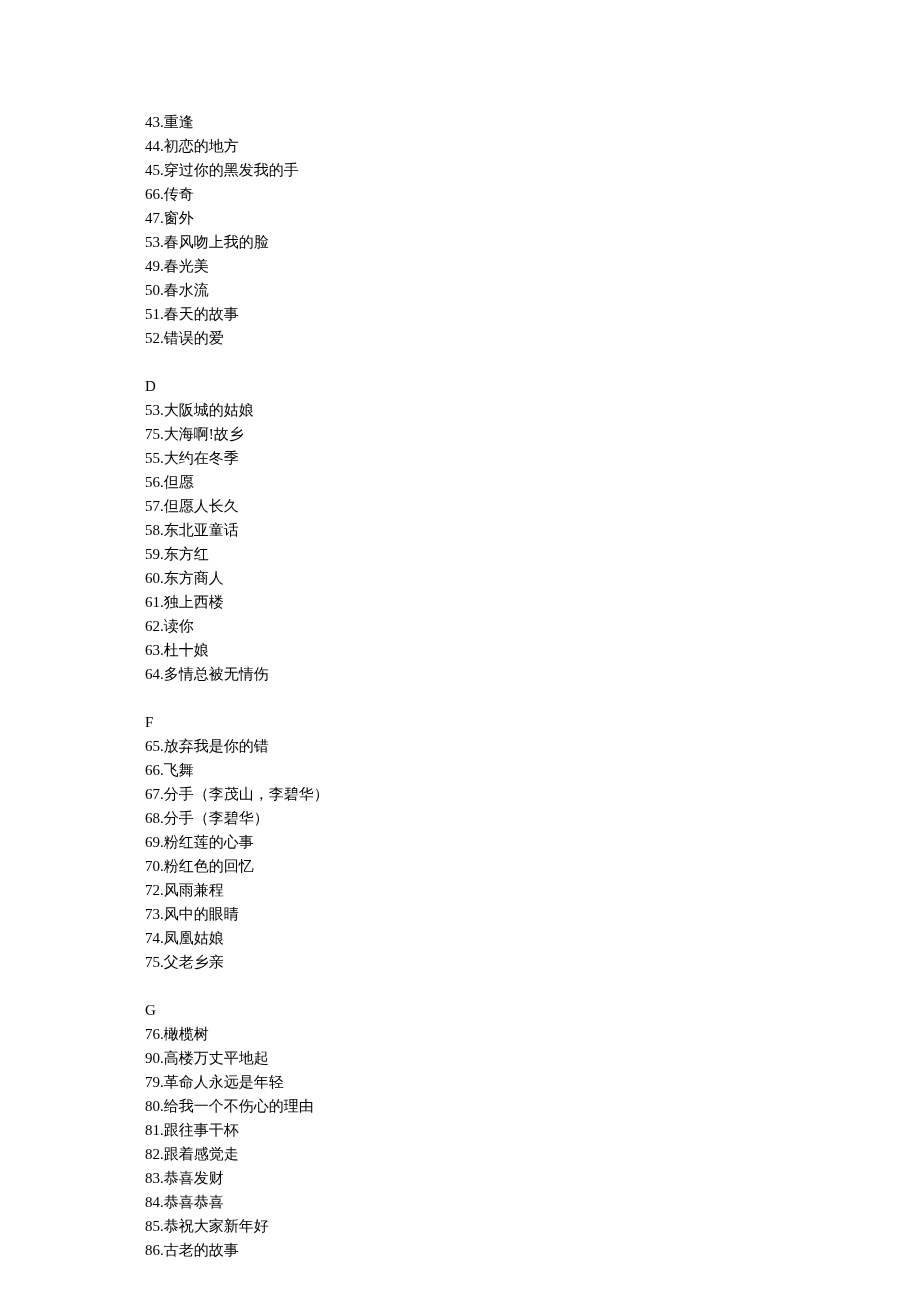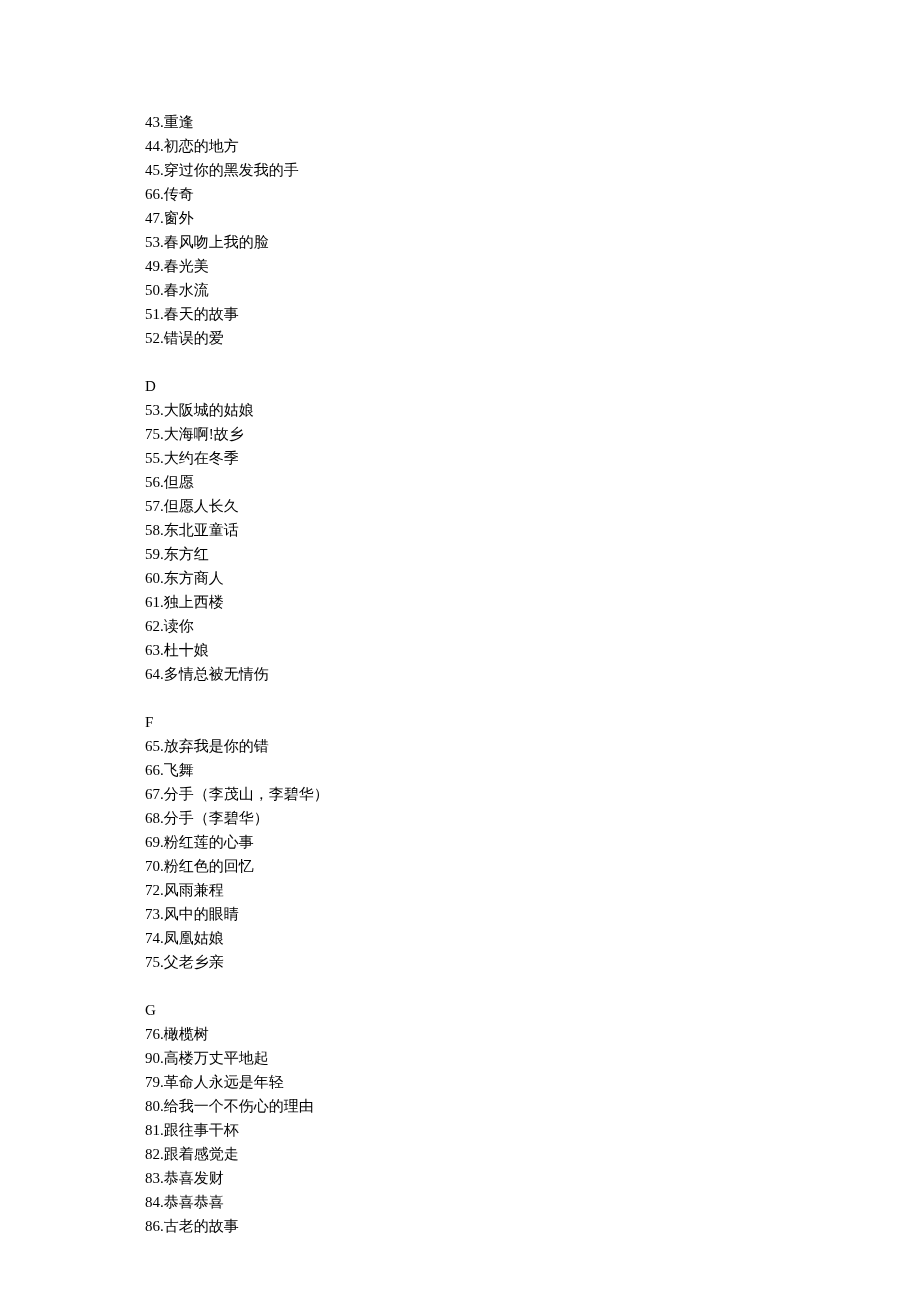--- a/index.html
+++ b/index.html
@@ -76,15 +76,16 @@
     <div class="section-header">G</div>
     <div class="section-block">
       <div class="item"><span>76</span><span>.</span><span>橄榄树</span></div>
       <div class="item"><span>90</span><span>.</span><span>高楼万丈平地起</span></div>
       <div class="item"><span>79</span><span>.</span><span>革命人永远是年轻</span></div>
       <div class="item"><span>80</span><span>.</span><span>给我一个不伤心的理由</span></div>
       <div class="item"><span>81</span><span>.</span><span>跟往事干杯</span></div>
       <div class="item"><span>82</span><span>.</span><span>跟着感觉走</span></div>
       <div class="item"><span>83</span><span>.</span><span>恭喜发财</span></div>
       <div class="item"><span>84</span><span>.</span><span>恭喜恭喜</span></div>
+      <div class="item"><span>85</span><span>.</span><span>恭祝大家新年好</span></div>
       <div class="item"><span>86</span><span>.</span><span>古老的故事</span></div>
     </div>
   </div>
 
 </body></html>

